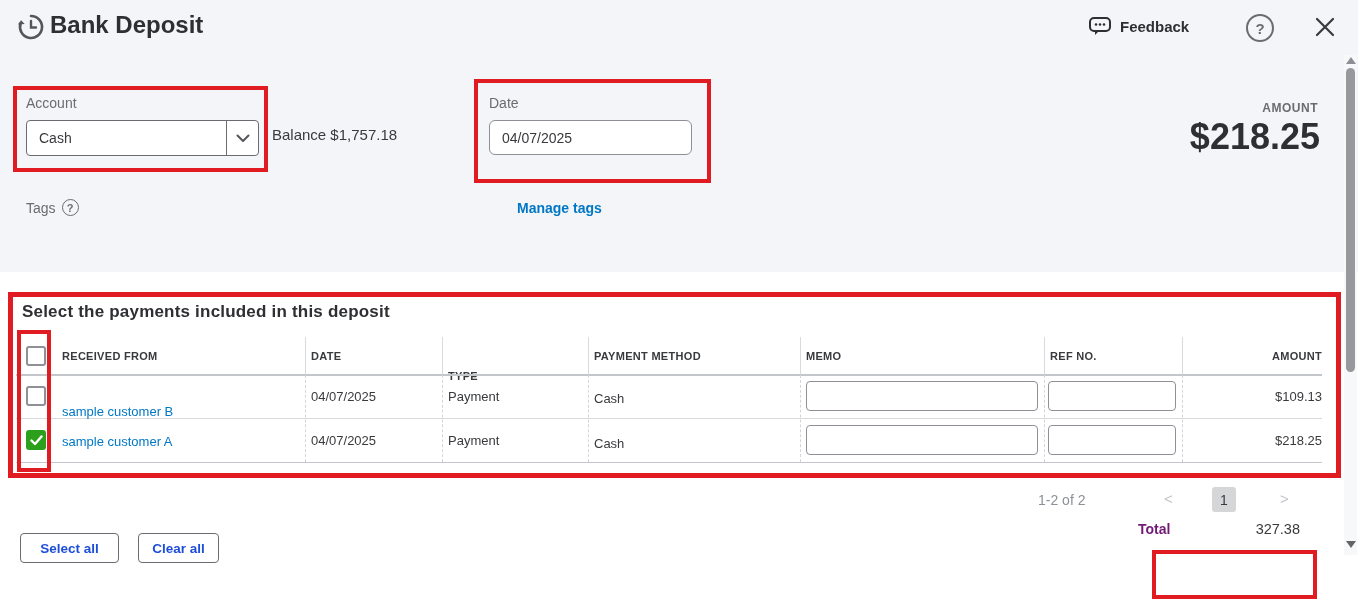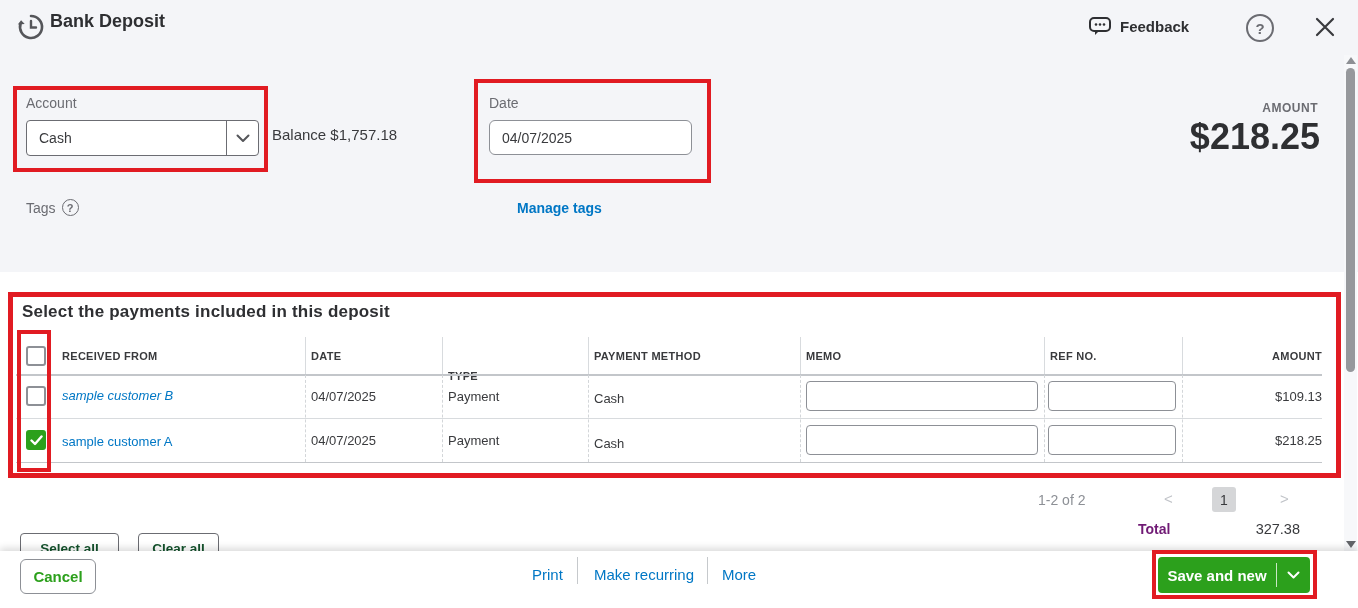--- a/index.html
+++ b/index.html
@@ -4,21 +4,21 @@
 <style>
   * { margin:0; padding:0; box-sizing:border-box; }
   body { font-family:"Liberation Sans", sans-serif; color:#393a3d; background:#fff; }
   .screen { position:relative; width:1358px; height:608px; background:#ffffff; overflow:hidden; }
   .top-section { position:absolute; left:0; top:0; width:1358px; height:272px; background:#f4f5f8; }
 
   
   .anno { position:absolute; border:4px solid #e11b22; pointer-events:none; z-index:40; background:transparent; }
 
   
-  .page-title { position:absolute; left:50px; top:11px; font-size:18px; font-weight:bold; color:#2e2f32; }
+  .page-title { position:absolute; left:50px; top:11px; font-size:24px; font-weight:bold; color:#2e2f32; }
   .hist-icon { position:absolute; left:16px; top:12px; width:30px; height:30px; }
   .feedback { position:absolute; left:1088px; top:14px; display:flex; align-items:center; gap:8px; cursor:pointer; }
   .feedback-label { font-size:15px; font-weight:bold; color:#2e2f32; }
   .help-btn { position:absolute; left:1246px; top:14px; width:28px; height:28px; border:2px solid #6b6c72; border-radius:50%; display:flex; align-items:center; justify-content:center; font-size:15px; font-weight:bold; color:#6b6c72; cursor:pointer; }
   .close-btn { position:absolute; left:1310px; top:12px; width:30px; height:30px; display:flex; align-items:center; justify-content:center; cursor:pointer; }
 
   
   .field-label { position:absolute; font-size:14px; color:#6b6c72; }
   .combo { position:absolute; left:26px; top:120px; width:233px; height:36px; background:#fff; border:1px solid #6b6c72; border-radius:4px; display:flex; cursor:pointer; }
   .combo-text { flex:1; display:flex; align-items:center; padding-left:12px; font-size:14px; }
@@ -51,21 +51,21 @@
   .ref-input { width:128px; }
   .amount-cell { position:absolute; right:36px; font-size:13px; color:#393a3d; text-align:right; }
 
   
   .pag-range { position:absolute; left:1038px; top:492px; font-size:14px; color:#8d9096; }
   .pag-arrow { position:absolute; top:490px; font-size:15px; color:#c0c3c8; cursor:pointer; }
   .pag-page { position:absolute; left:1212px; top:487px; width:24px; height:25px; background:#d5d6d8; border-radius:3px; display:flex; align-items:center; justify-content:center; font-size:14px; color:#393a3d; cursor:pointer; }
   .total-label { position:absolute; left:1138px; top:521px; font-size:14px; font-weight:bold; color:#701a75; }
   .total-value { position:absolute; right:58px; top:521px; font-size:14.5px; color:#393a3d; }
 
-  .sel-btn { position:absolute; top:533px; height:30px; background:#fff; border:1px solid #6b6c72; border-radius:4px; font-size:13.5px; font-weight:600; color:#14532d; font-family:inherit; cursor:pointer; }
+  .sel-btn { position:absolute; top:533px; height:30px; background:#fff; border:1px solid #6b6c72; border-radius:4px; font-size:13.5px; font-weight:600; color:#1d4ed8; font-family:inherit; cursor:pointer; }
 
   
   .footer { position:absolute; left:0; top:551px; width:1358px; height:57px; background:#ffffff; box-shadow:0 -3px 7px rgba(0,0,0,.14); z-index:10; }
   .cancel-btn { position:absolute; left:20px; top:8px; width:76px; height:35px; background:#fff; border:1px solid #8d9096; border-radius:6px; font-size:15px; font-weight:bold; color:#2ca01c; font-family:inherit; cursor:pointer; }
   .foot-link { position:absolute; top:15px; font-size:15px; color:#0077c5; cursor:pointer; }
   .foot-div { position:absolute; top:6px; width:1px; height:27px; background:#c6c9cc; }
   .save-btn { position:absolute; left:1158px; top:6px; width:152px; height:36px; background:#2ca01c; border:none; border-radius:4px; display:flex; align-items:stretch; cursor:pointer; padding:0; }
   .save-label { flex:1; display:flex; align-items:center; justify-content:center; color:#fff; font-size:15px; font-weight:bold; font-family:inherit; }
   .save-div { width:1px; background:rgba(255,255,255,.75); margin:6px 0; }
   .save-caret { width:33px; display:flex; align-items:center; justify-content:center; }
@@ -165,21 +165,21 @@
   <div class="vline-dashed" style="left:442px; top:375px; height:87px;"></div>
   <div class="vline-dashed" style="left:588px; top:375px; height:87px;"></div>
   <div class="vline-dashed" style="left:800px; top:375px; height:87px;"></div>
   <div class="vline-dashed" style="left:1044px; top:375px; height:87px;"></div>
   <div class="vline-dashed" style="left:1182px; top:375px; height:87px;"></div>
 
   <div>
     <div class="checkbox" style="left:26px; top:386px;">
       
     </div>
-    <div class="cell-link" style="left:62px; top:388px;font-style:italic;">sample customer B</div>
+    <div class="cell-link" style="left:62px; top:404px;">sample customer B</div>
     <div class="cell-text" style="left:311px; top:389px;">04/07/2025</div>
     <div class="cell-text" style="left:448px; top:389px;">Payment</div>
     <div class="cell-text" style="left:594px; top:391px;">Cash</div>
     <input class="memo-input" style="left: 806px; top: 381px;" value="">
     <input class="ref-input" style="left: 1048px; top: 381px;" value="">
     <div class="amount-cell" style="top:389px;">$109.13</div>
   </div>
 
   <div>
     <div class="checkbox checked" style="left:26px; top:430px;">
@@ -199,37 +199,20 @@
   <div class="pag-range">1-2 of 2</div>
   <div class="pag-arrow" style="left:1164px;">&lt;</div>
   <div class="pag-page">1</div>
   <div class="pag-arrow" style="left:1280px;">&gt;</div>
   <div class="total-label">Total</div>
   <div class="total-value">327.38</div>
 
   <button class="sel-btn" style="left:20px; width:99px;">Select all</button>
   <button class="sel-btn" style="left:138px; width:81px;">Clear all</button>
 
-  <div class="footer">
-    <button class="cancel-btn">Cancel</button>
-    <div class="foot-link" style="left:532px;">Print</div>
-    <div class="foot-div" style="left:577px;"></div>
-    <div class="foot-link" style="left:594px;">Make recurring</div>
-    <div class="foot-div" style="left:707px;"></div>
-    <div class="foot-link" style="left:722px;">More</div>
-    <button class="save-btn">
-      <span class="save-label">Save and new</span>
-      <span class="save-div"></span>
-      <span class="save-caret">
-        <svg width="13" height="8" viewBox="0 0 13 8">
-          <path d="M1.5 1.5 L6.5 6.5 L11.5 1.5" fill="none" stroke="#fff" stroke-width="2" stroke-linecap="round" stroke-linejoin="round"></path>
-        </svg>
-      </span>
-    </button>
-  </div>
 
   <div class="scrollbar">
     <div class="sb-arrow sb-up"></div>
     <div class="sb-thumb"></div>
     <div class="sb-arrow sb-down"></div>
   </div>
 
   <div class="anno" style="left:13px; top:86px; width:255px; height:86px;"></div>
   <div class="anno" style="left:474px; top:79px; width:237px; height:104px;"></div>
   <div class="anno" style="left:8px; top:292px; width:1333px; height:186px; border-width:5px;"></div>

